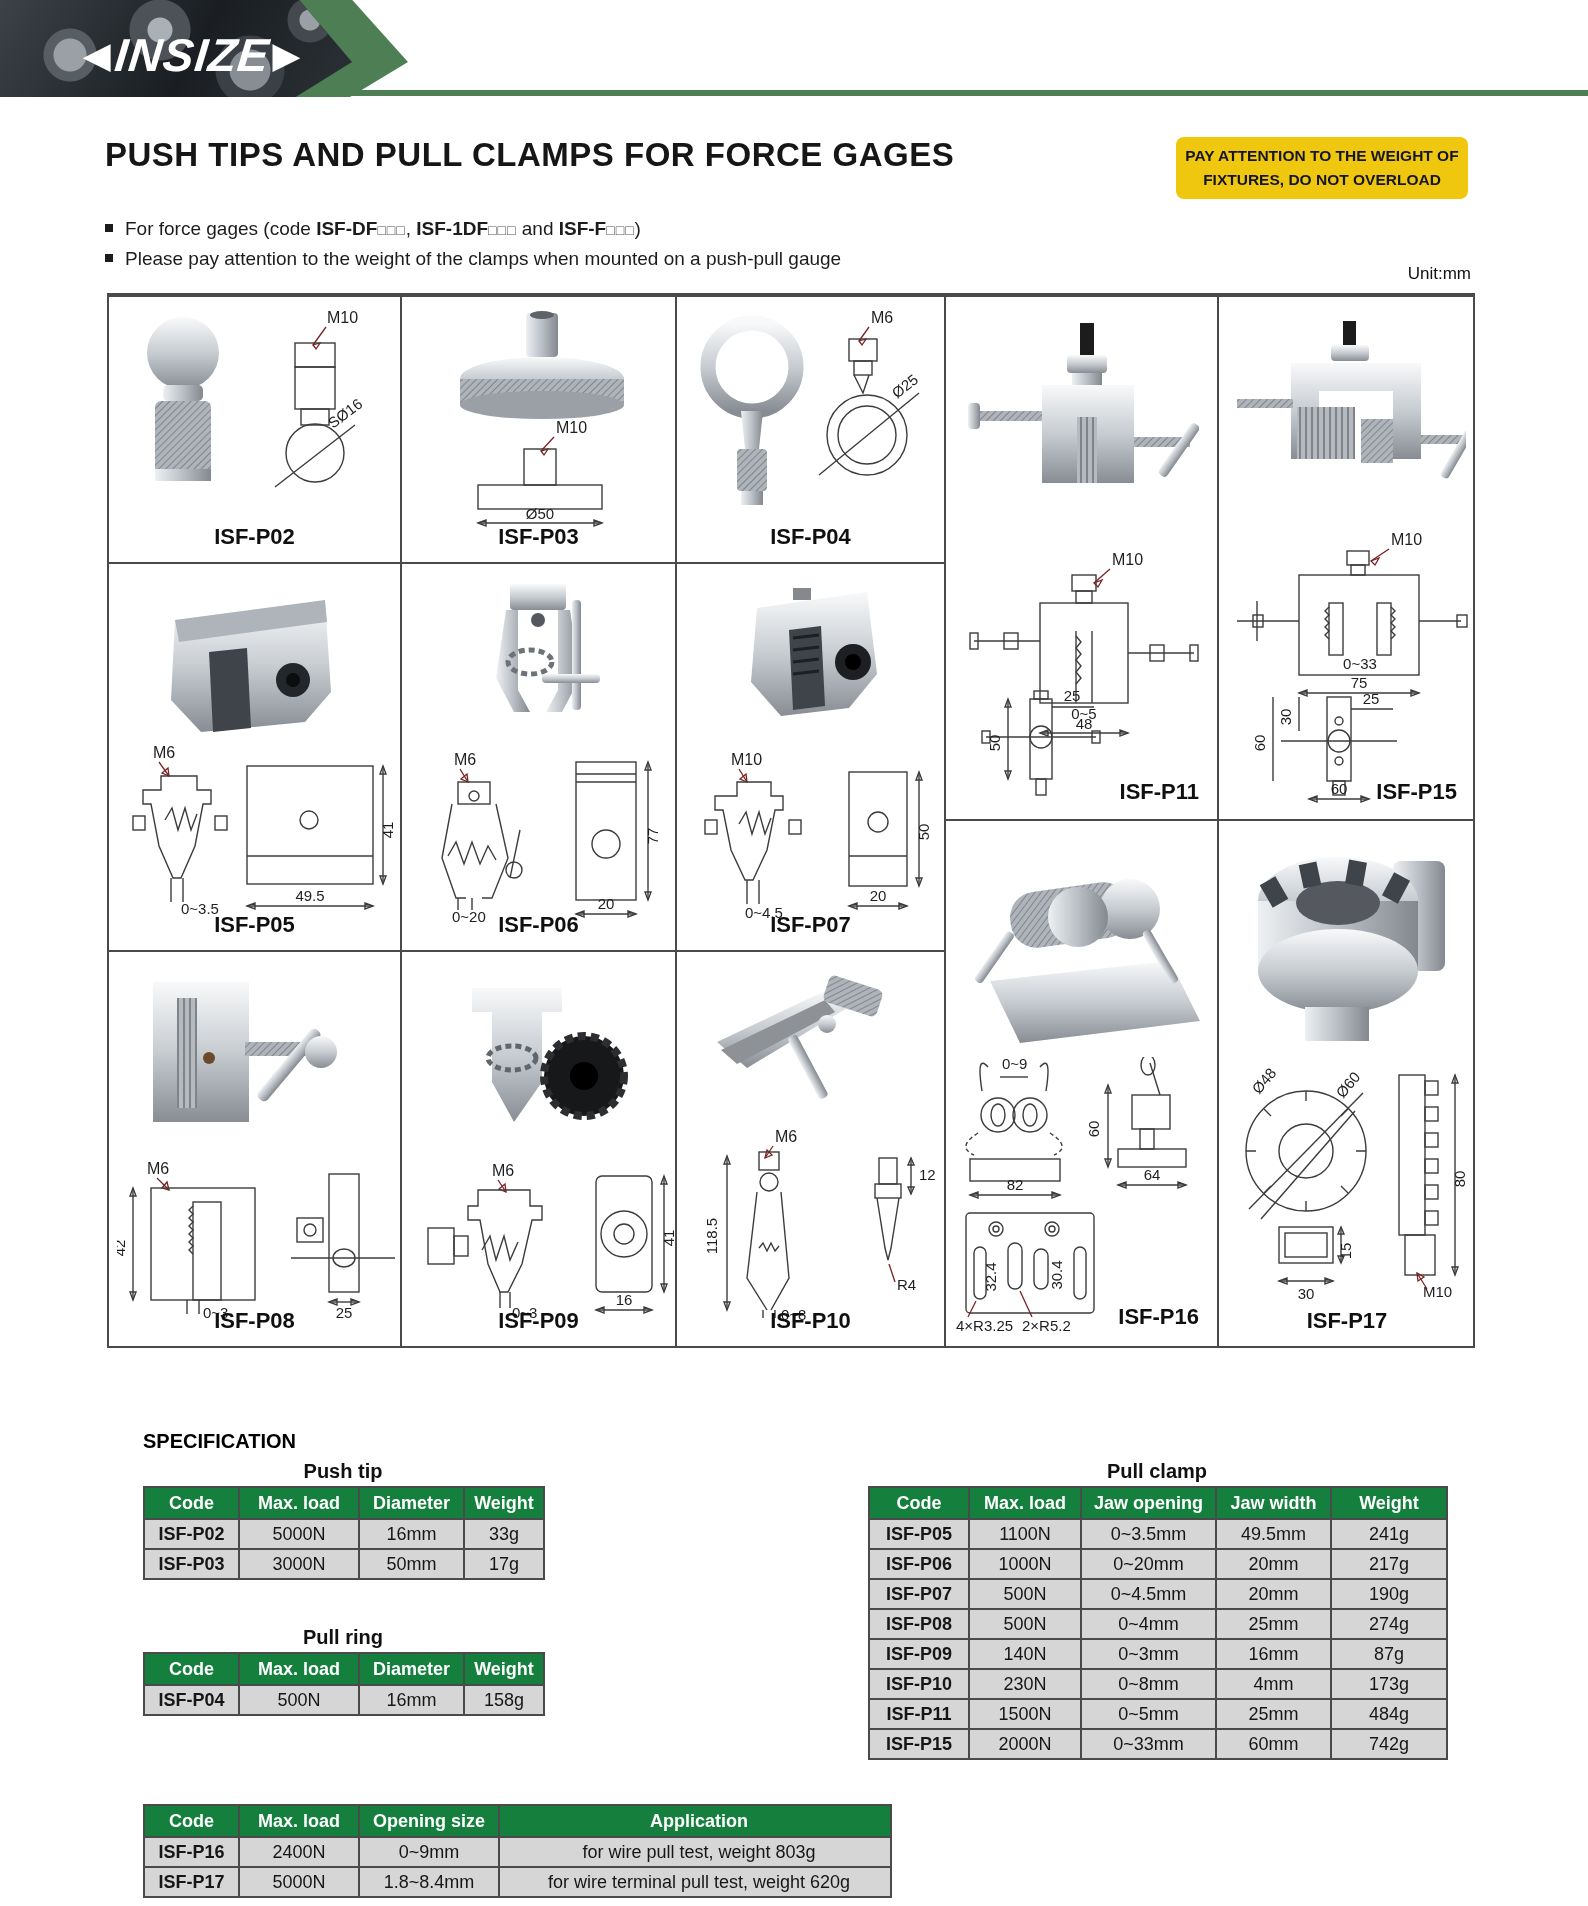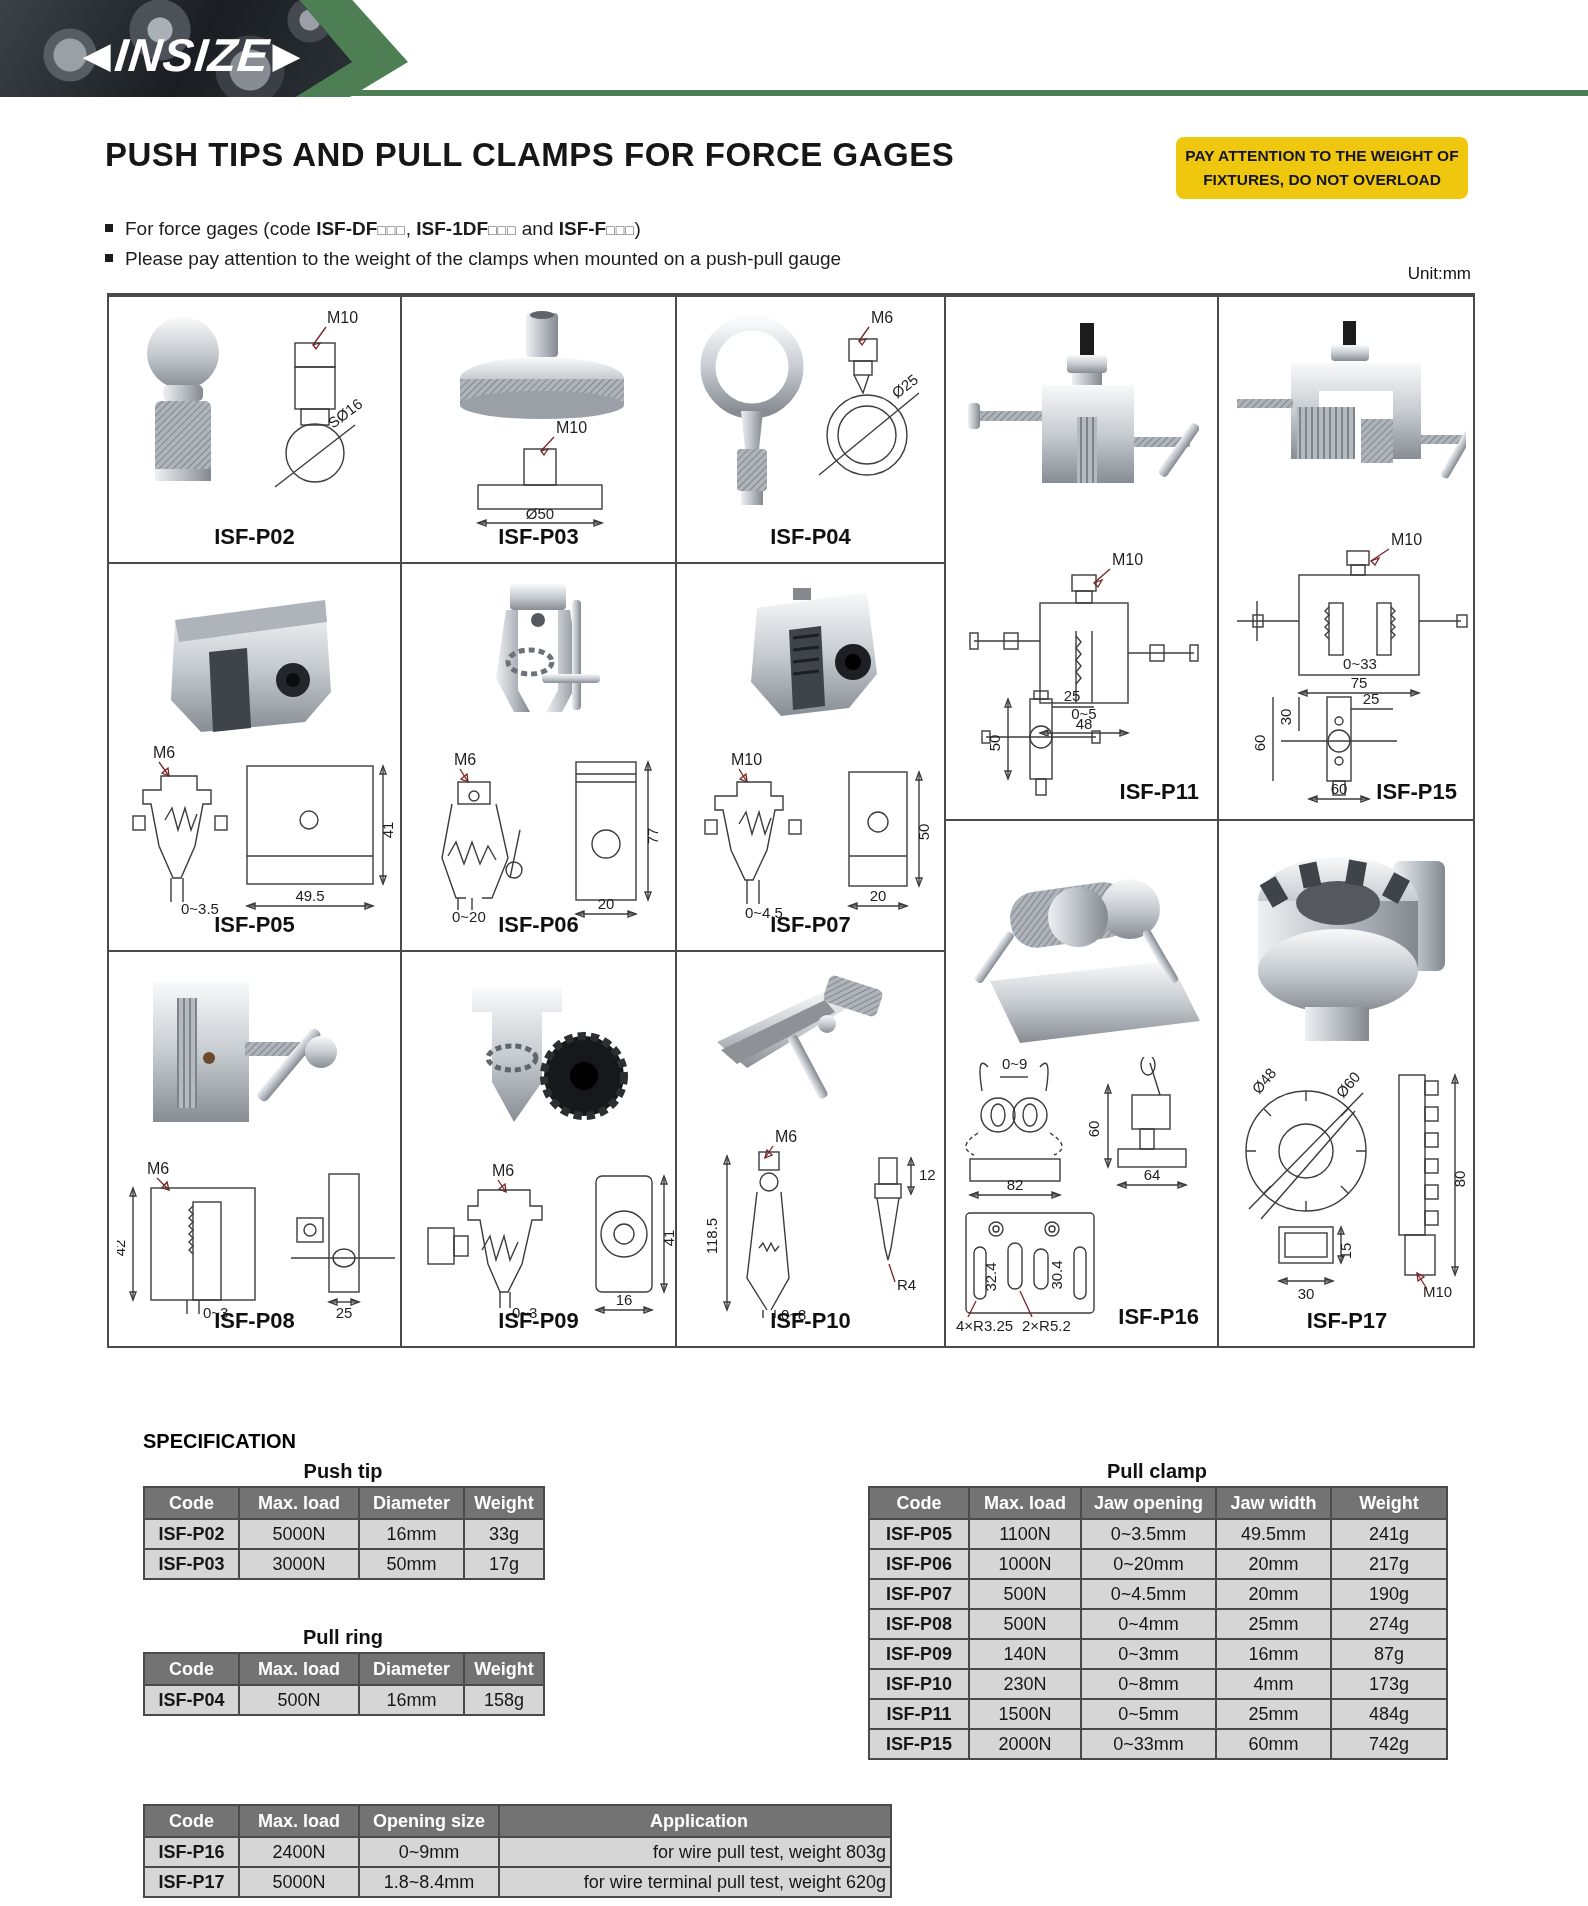--- a/index.html
+++ b/index.html
@@ -39,24 +39,24 @@
   .code.right{text-align:right;padding-right:18px;box-sizing:border-box;}
   svg text{font-family:"Liberation Sans",sans-serif;}
   .d{stroke:#3c3c3c;stroke-width:1.4;fill:none;}
   .dt{font-size:15px;fill:#1e1e1e;}
   .tt{font-size:16px;fill:#1e1e1e;}
   .ld{stroke:#7a2222;stroke-width:1.3;fill:none;}
   
   .spec{position:absolute;left:143px;top:1430px;font-size:20px;font-weight:bold;color:#000000;}
   .tbl-title{position:absolute;font-size:20px;font-weight:bold;color:#111;text-align:center;}
   table.tb{position:absolute;border-collapse:collapse;table-layout:fixed;}
-  table.tb th{background:#737373;color:#fff;font-size:18px;font-weight:bold;border:2px solid #4a4a4a;height:30px;padding:0 4px;}
+  table.tb th{background:#15803d;color:#fff;font-size:18px;font-weight:bold;border:2px solid #4a4a4a;height:30px;padding:0 4px;}
   table.tb td{background:#d6d6d6;color:#161616;font-size:18px;text-align:center;border:2px solid #4a4a4a;height:28px;padding:0 4px;}
   table.tb td:first-child{font-weight:bold;}
-  table.tb td.app{text-align:right;padding-left:12px;}
+  table.tb td.app{text-align:center;padding-left:12px;}
 </style>
 </head>
 <body>
 
 <svg width="0" height="0" style="position:absolute">
 <defs>
 <linearGradient id="mg" x1="0" y1="0" x2="0" y2="1">
         <stop offset="0" stop-color="#f8f9fa"></stop>
         <stop offset=".5" stop-color="#c7ccd1"></stop>
         <stop offset="1" stop-color="#878d93"></stop>

